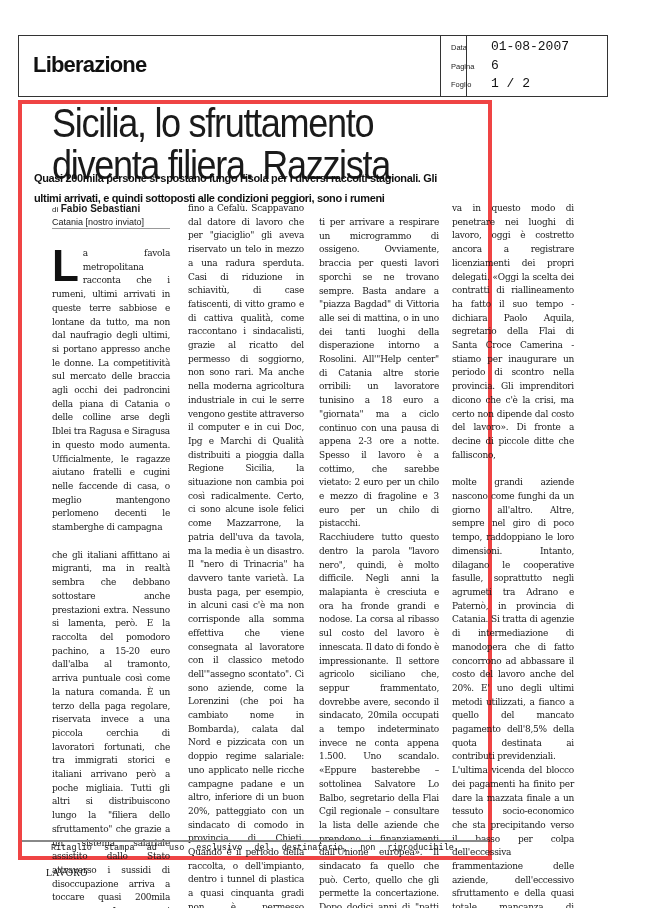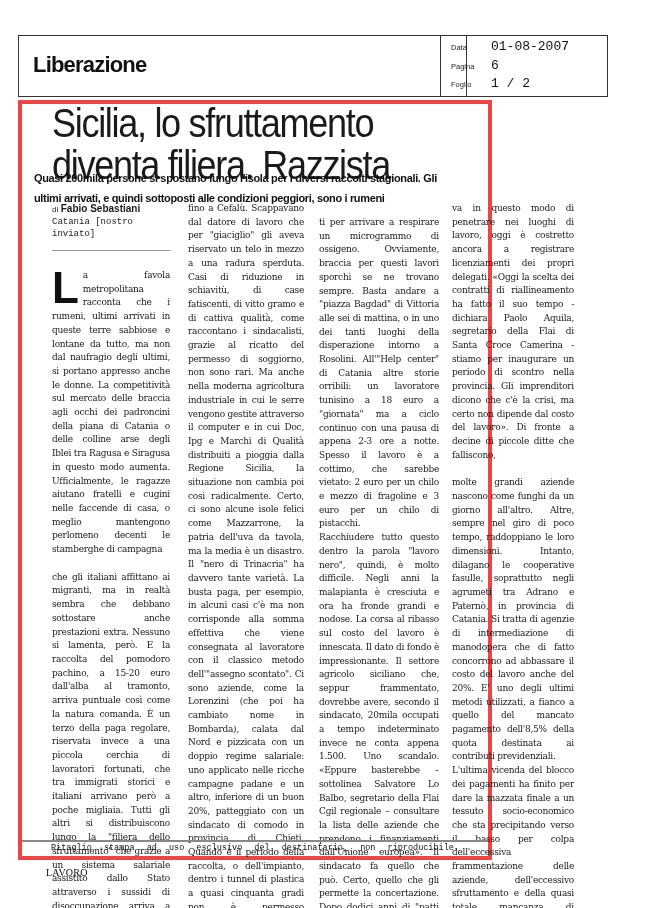--- a/index.html
+++ b/index.html
@@ -11,21 +11,21 @@
   .meta-label { position:absolute; left:0; top:4px; font-size:7.5px; color:#222; width:40px; }
   .meta-value { position:absolute; left:40px; top:0; font-size:13px; color:#111; white-space:nowrap;font-family:Liberation Mono, monospace; }
   .main { position:absolute; left:18px; top:100px; width:474px; height:760px; border:4px solid #ef4444; box-sizing:border-box; }
   .title { position:absolute; left:30px; top:-2px; font-family:"Liberation Sans", sans-serif; font-weight:normal; font-size:41px; line-height:42px; letter-spacing:-1.5px; color:#1a1a1a; margin:0; transform:scaleX(0.88); transform-origin:left top; white-space:nowrap; }
   .subtitle { position:absolute; left:12px; top:64px; width:420px; font-family:"Liberation Sans", sans-serif; font-weight:bold; font-size:11px; line-height:20px; letter-spacing:-0.35px; color:#111; }
   .col { position:absolute; font-family:"DejaVu Serif", serif; font-size:9px; line-height:13.7px; text-align:justify; color:#1a1a1a; letter-spacing:-0.25px; hyphens:manual; }
   .col p { margin:0; }
   .byline { font-family:"Liberation Sans", sans-serif; font-size:9px; line-height:12px; text-align:left; letter-spacing:0; }
   .byline .di { font-size:8px; }
   .byline .author { font-weight:bold; font-size:10px; }
-  .byline-line { border-bottom:1px solid #999; padding-bottom:10px; margin-bottom:18px;font-family:Liberation Mono, monospace; }
+  .byline-line { border-bottom:1px solid #999; padding-bottom:0; margin-bottom:18px; }
   .dropcap { float:left; font-family:"Liberation Sans", sans-serif; font-weight:bold; font-size:44px; line-height:34px; margin:2px 4px 0 0; color:#111; }
   .gap { height:14px; }
   .footer-bar { position:absolute; left:0; right:0; bottom:0; height:14px; border-top:2px solid #888; font-family:"Liberation Mono", monospace; font-size:8.5px; line-height:12px; text-align:center; word-spacing:7px; color:#111; }
   .section { position:absolute; left:46px; top:867px; font-family:"Liberation Serif", serif; font-weight:normal; font-size:10px; color:#111; letter-spacing:0.2px; }
 </style>
 </head>
 <body>
 
 <div class="hdr-left">
   <div class="logo">Liberazione</div>

